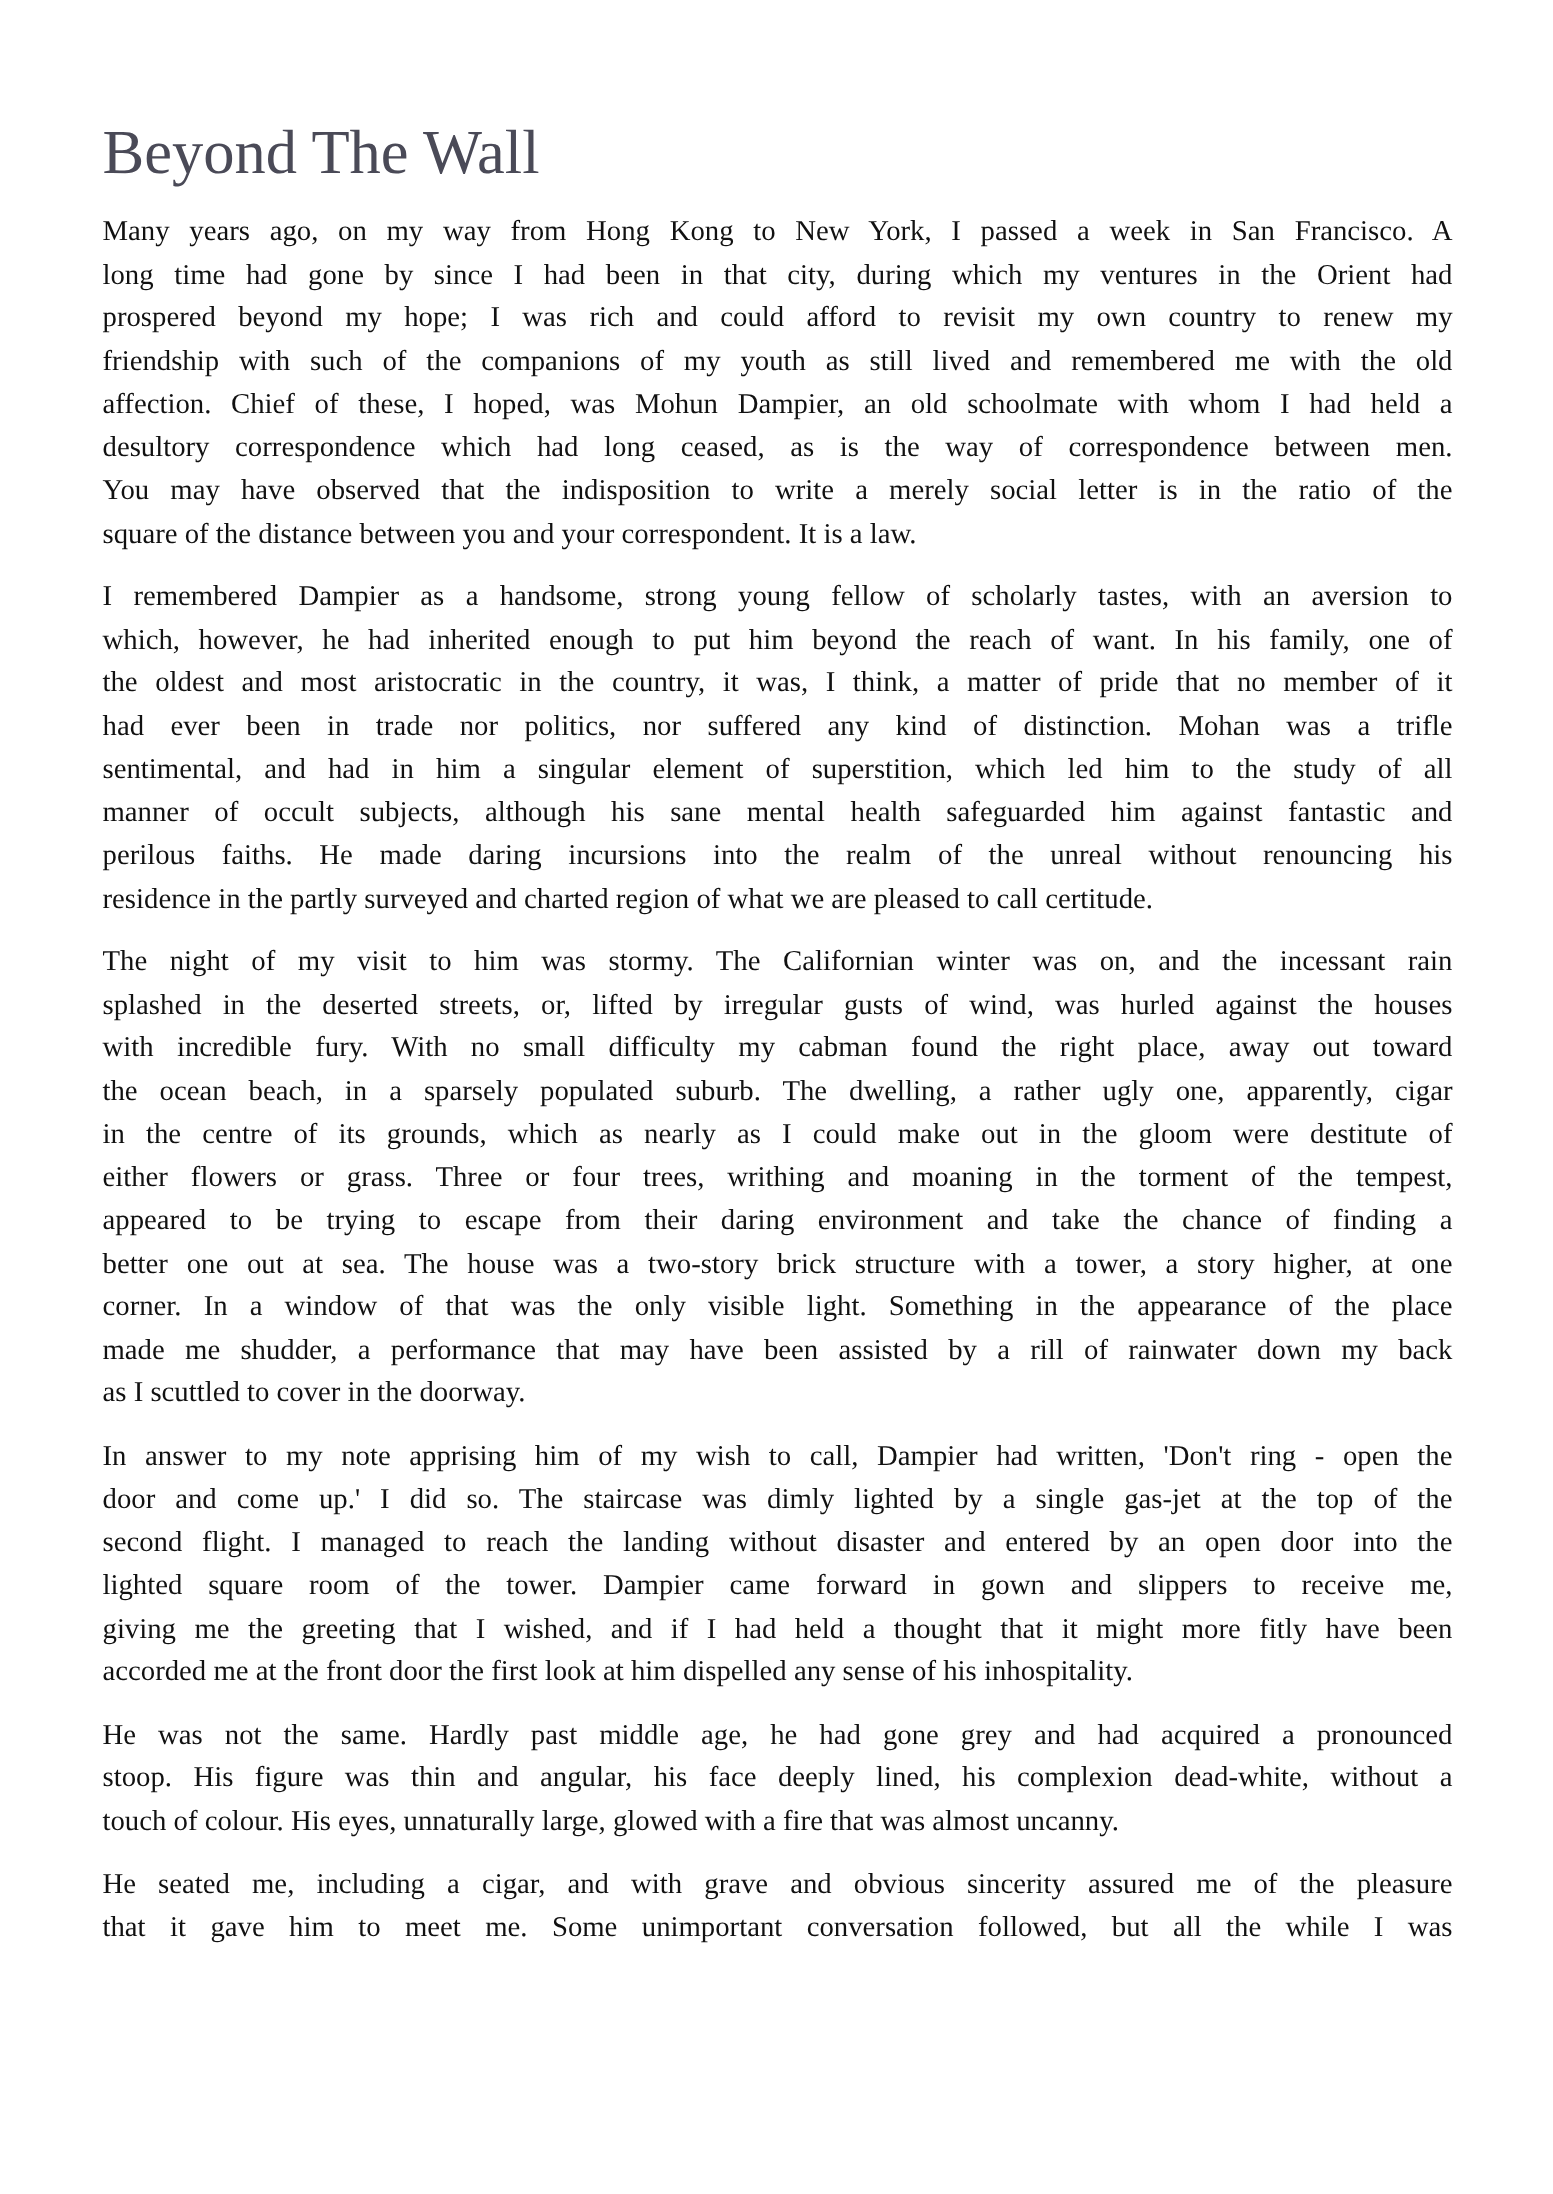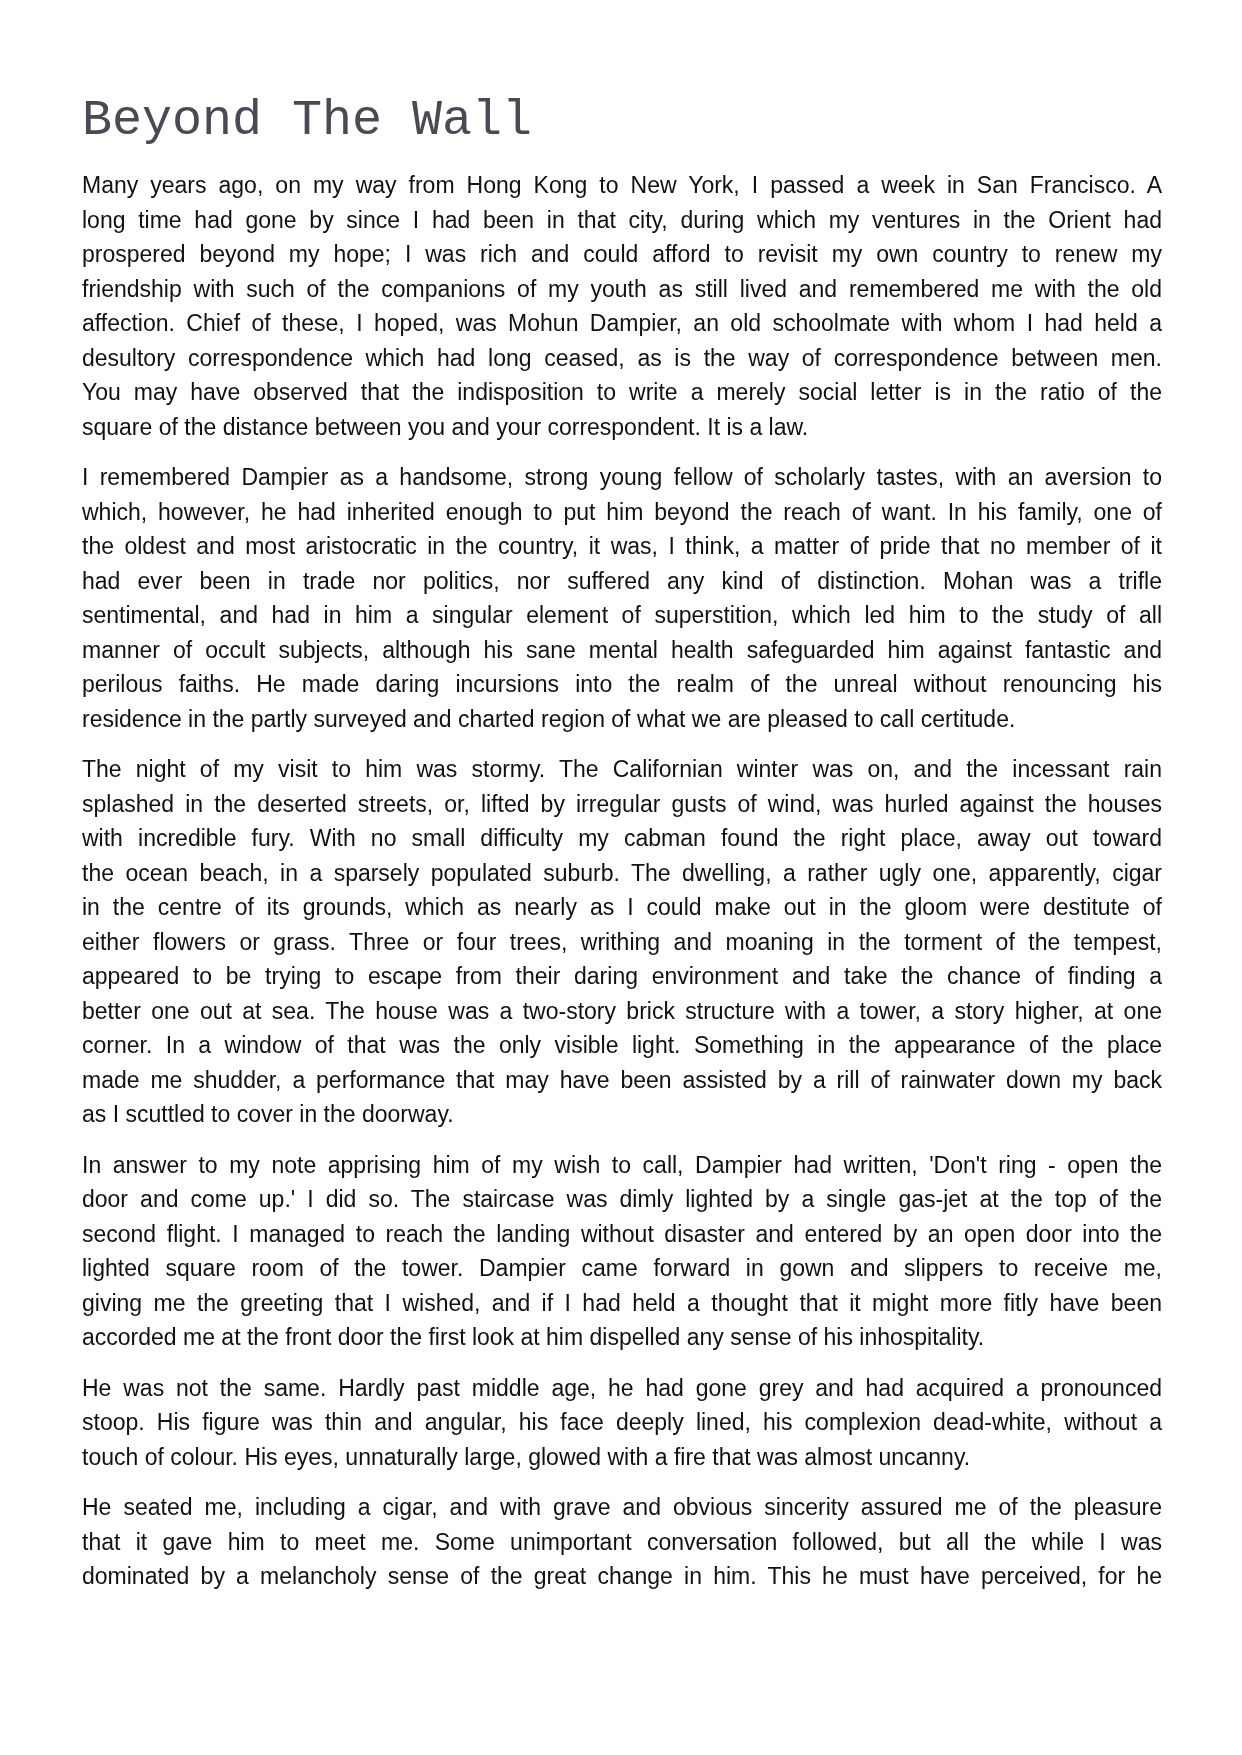--- a/index.html
+++ b/index.html
@@ -13,42 +13,42 @@
       position: relative;
       overflow: hidden;
     }
     .page {
       position: absolute;
       left: 82px;
       top: 0;
       width: 1080px;
     }
     .title {
-      font-family: Liberation Mono, monospace;
+      font-family: Liberation Serif, serif;
       font-weight: normal;
       font-size: 50px;
       color: #4a4a57;
       margin: 0;
       position: absolute;
       top: 91px;
       left: 0;
       line-height: 60px;
       white-space: nowrap;
     }
     .body {
       position: absolute;
       top: 168px;
       left: 0;
       width: 1080px;
     }
     .para {
       margin: 0 0 16px 0;
     }
     .line {
-      font-family: Liberation Sans, sans-serif;
+      font-family: Liberation Serif, serif;
       font-size: 23px;
       color: #111111;
       line-height: 34.5px;
       height: 34.5px;
       text-align: justify;
       text-align-last: justify;
       white-space: nowrap;
       overflow: visible;
     }
     .line.last {
@@ -103,16 +103,15 @@
         <div class="line last">accorded me at the front door the first look at him dispelled any sense of his inhospitality.</div>
       </div>
       <div class="para">
         <div class="line">He was not the same. Hardly past middle age, he had gone grey and had acquired a pronounced</div>
         <div class="line">stoop. His figure was thin and angular, his face deeply lined, his complexion dead-white, without a</div>
         <div class="line last">touch of colour. His eyes, unnaturally large, glowed with a fire that was almost uncanny.</div>
       </div>
       <div class="para">
         <div class="line">He seated me, including a cigar, and with grave and obvious sincerity assured me of the pleasure</div>
         <div class="line">that it gave him to meet me. Some unimportant conversation followed, but all the while I was</div>
-        <div class="line">dominated by a melancholy sense of the great change in him. This he must have perceived, for he</div>
       </div>
     </div>
 </div>
 
 </body></html>

